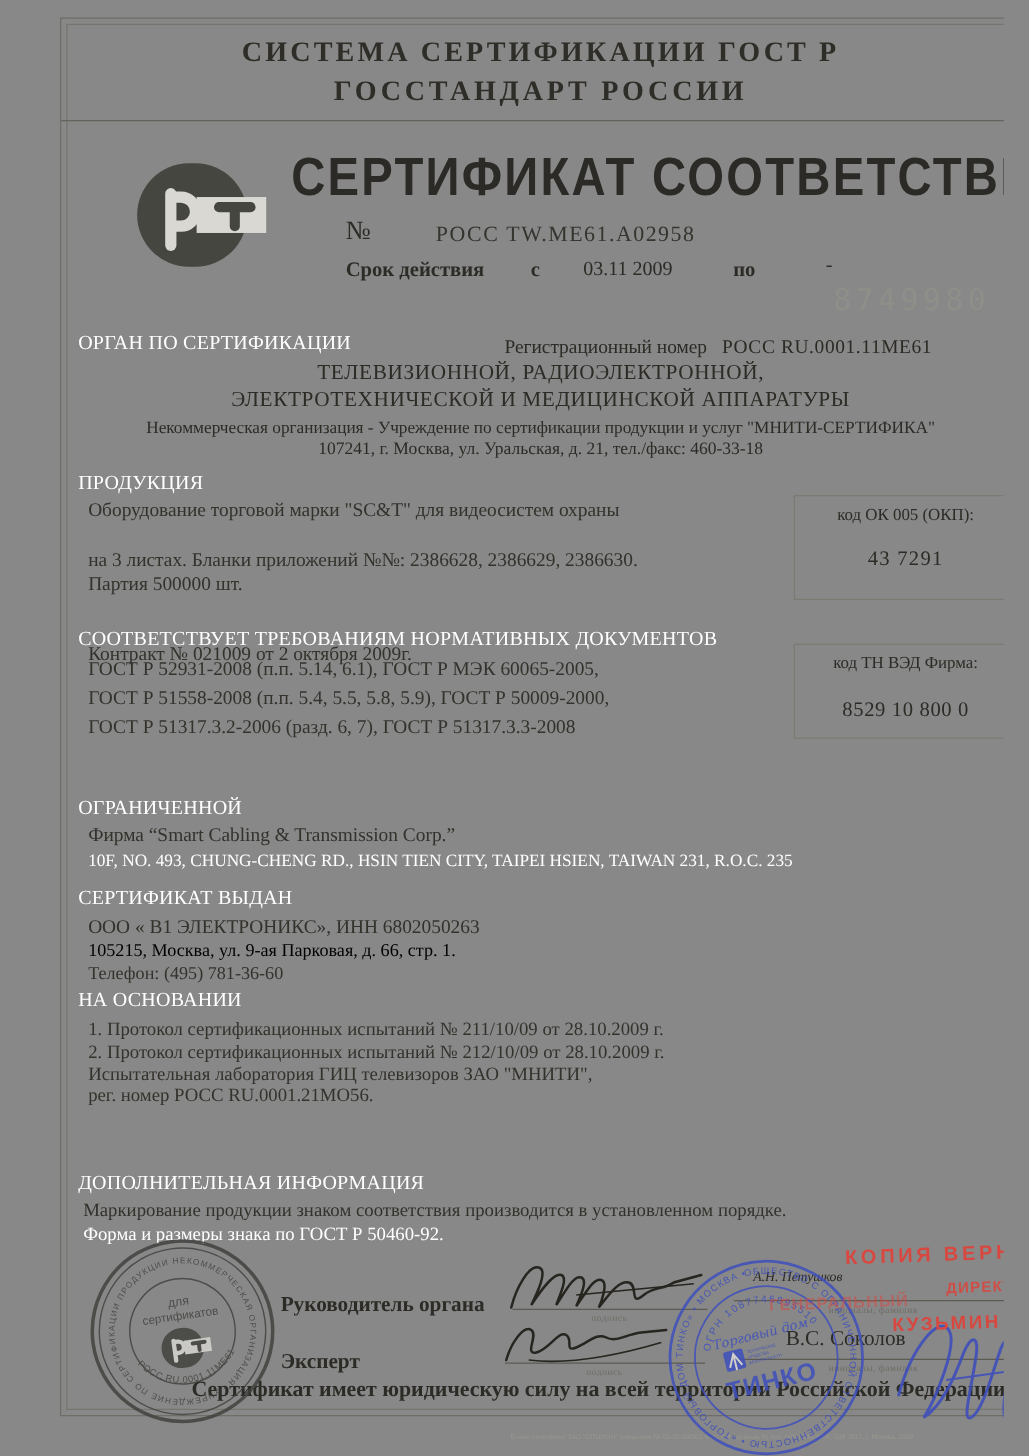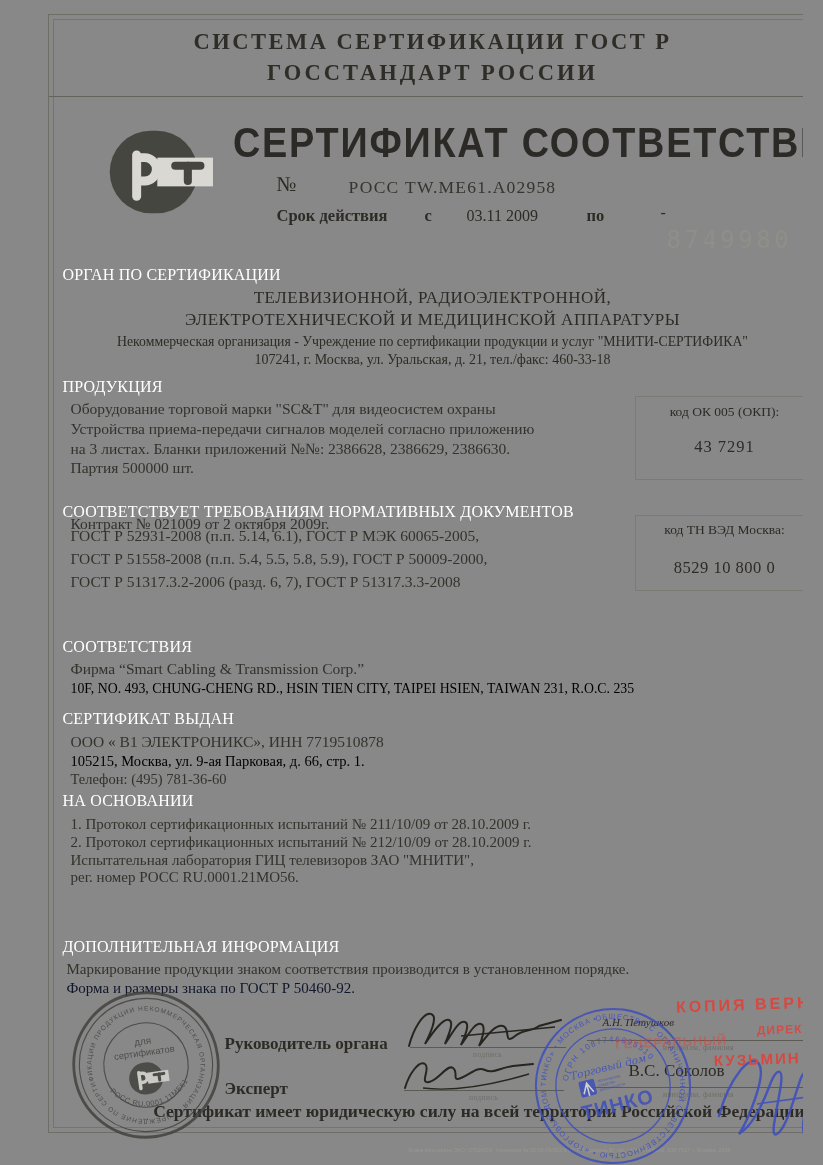--- a/index.html
+++ b/index.html
@@ -51,63 +51,66 @@
   <div class="t" style="left:328px;top:177px;font-size:17.5px;letter-spacing:1.2px;color:#35342e;">РОСС TW.ME61.A02958</div>
 
   <div class="t" style="left:256px;top:206px;font-weight:bold;font-size:16.5px;">Срок действия</div>
   <div class="t" style="left:404px;top:206px;font-weight:bold;font-size:16.5px;">с</div>
   <div class="t" style="left:446px;top:207px;font-size:16px;">03.11 2009</div>
   <div class="t" style="left:566px;top:206px;font-weight:bold;font-size:16.5px;">по</div>
   <div class="t" style="left:640px;top:204px;font-size:16px;">-</div>
   <div class="t" style="left:646px;top:226px;font-family:'DejaVu Sans Mono',monospace;font-size:24px;letter-spacing:3.5px;color:#8f8f89;">8749980</div>
 
   <div class="t sec" style="left:42px;top:266px;">ОРГАН ПО СЕРТИФИКАЦИИ</div>
+  <div class="t" style="left:383px;top:269px;font-size:15.5px;">
+    <span>Регистрационный номер</span>
+    <span style="margin-left:8px;letter-spacing:.5px;color:#2b2a24;">РОСС RU.0001.11МЕ61</span>
+  </div>
   <div class="t center" style="left:40px;top:288px;width:744px;font-size:17px;letter-spacing:.5px;">ТЕЛЕВИЗИОННОЙ, РАДИОЭЛЕКТРОННОЙ,</div>
   <div class="t center" style="left:40px;top:310px;width:744px;font-size:17px;letter-spacing:.5px;">ЭЛЕКТРОТЕХНИЧЕСКОЙ И МЕДИЦИНСКОЙ АППАРАТУРЫ</div>
   <div class="t center" style="left:40px;top:334px;width:744px;font-size:13.8px;">Некоммерческая организация - Учреждение по сертификации продукции и услуг "МНИТИ-СЕРТИФИКА"</div>
   <div class="t center" style="left:40px;top:352px;width:744px;font-size:14px;">107241, г. Москва, ул. Уральская, д. 21, тел./факс: 460-33-18</div>
 
   <div class="t sec" style="left:42px;top:378px;">ПРОДУКЦИЯ</div>
   <div class="t b15" style="left:50px;top:400px;">Оборудование торговой марки "SC&amp;T" для видеосистем  охраны</div>
-  <div class="t b15" style="left:50px;top:420px;">Устройства приема-передачи сигналов моделей согласно приложению</div>
   <div class="t b15" style="left:50px;top:440px;">на 3 листах. Бланки приложений №№: 2386628, 2386629, 2386630.</div>
   <div class="t b15" style="left:50px;top:459px;">Партия  500000 шт.</div>
   <div class="t b15" style="left:50px;top:478px;margin-top:37px;">Контракт № 021009 от 2 октября 2009г.</div>
   <div class="codebox" style="left:614px;top:396px;width:178px;height:82px;">
     <div class="t center" style="left:0;top:7px;width:178px;font-size:13.5px;">код ОК 005 (ОКП):</div>
     <div class="t center" style="left:0;top:40px;width:178px;font-size:16.5px;letter-spacing:1px;">43 7291</div>
   </div>
 
   <div class="t sec" style="left:42px;top:503px;">СООТВЕТСТВУЕТ ТРЕБОВАНИЯМ НОРМАТИВНЫХ ДОКУМЕНТОВ</div>
   <div class="t b15" style="left:50px;top:527px;">ГОСТ Р 52931-2008 (п.п. 5.14, 6.1), ГОСТ Р МЭК 60065-2005,</div>
   <div class="t b15" style="left:50px;top:550px;">ГОСТ Р 51558-2008 (п.п. 5.4, 5.5, 5.8, 5.9), ГОСТ Р 50009-2000,</div>
   <div class="t b15" style="left:50px;top:573px;">ГОСТ Р 51317.3.2-2006 (разд. 6, 7), ГОСТ Р 51317.3.3-2008</div>
   <div class="codebox" style="left:614px;top:515px;width:178px;height:74px;">
-    <div class="t center" style="left:0;top:6px;width:178px;font-size:13.5px;">код ТН ВЭД Москва:</div>
+    <div class="t center" style="left:0;top:6px;width:178px;font-size:13.5px;">код ТН ВЭД Фирма:</div>
     <div class="t center" style="left:0;top:42px;width:178px;font-size:16.5px;letter-spacing:.5px;">8529 10 800 0</div>
   </div>
 
-  <div class="t sec" style="left:42px;top:638px;">СООТВЕТСТВИЯ</div>
+  <div class="t sec" style="left:42px;top:638px;">ОГРАНИЧЕННОЙ</div>
   <div class="t b15" style="left:50px;top:660px;">Фирма “Smart Cabling &amp; Transmission Corp.”</div>
-  <div class="t" style="left:50px;top:681px;font-size:13.8px;color:#000000;">10F, NO. 493, CHUNG-CHENG RD., HSIN TIEN CITY, TAIPEI HSIEN, TAIWAN 231, R.O.C.  235</div>
+  <div class="t" style="left:50px;top:681px;font-size:13.8px;color:#ffffff;">10F, NO. 493, CHUNG-CHENG RD., HSIN TIEN CITY, TAIPEI HSIEN, TAIWAN 231, R.O.C.  235</div>
 
   <div class="t sec" style="left:42px;top:710px;">СЕРТИФИКАТ ВЫДАН</div>
-  <div class="t b15" style="left:50px;top:733px;">ООО « В1 ЭЛЕКТРОНИКС»,  ИНН 7719510878</div>
+  <div class="t b15" style="left:50px;top:733px;">ООО « В1 ЭЛЕКТРОНИКС»,  ИНН 6802050263</div>
   <div class="t" style="left:50px;top:753px;font-size:14.5px;color:#000000;">105215, Москва, ул. 9-ая Парковая, д. 66, стр. 1.</div>
   <div class="t" style="left:50px;top:771px;font-size:14.5px;color:#33322c;">Телефон: (495) 781-36-60</div>
 
   <div class="t sec" style="left:42px;top:792px;">НА ОСНОВАНИИ</div>
   <div class="t" style="left:50px;top:816px;font-size:15px;color:#33322c;">1. Протокол сертификационных испытаний № 211/10/09 от 28.10.2009 г.</div>
   <div class="t" style="left:50px;top:834px;font-size:15px;color:#33322c;">2. Протокол сертификационных испытаний № 212/10/09 от 28.10.2009 г.</div>
   <div class="t" style="left:50px;top:852px;font-size:15px;color:#33322c;">Испытательная лаборатория ГИЦ телевизоров ЗАО "МНИТИ",</div>
   <div class="t" style="left:50px;top:869px;font-size:15px;color:#33322c;">рег. номер РОСС RU.0001.21МО56.</div>
 
   <div class="t sec" style="left:42px;top:938px;text-align:center;">ДОПОЛНИТЕЛЬНАЯ ИНФОРМАЦИЯ</div>
   <div class="t" style="left:46px;top:961px;font-size:15px;color:#33322c;">Маркирование продукции знаком соответствия производится в установленном порядке.</div>
-  <div class="t" style="left:46px;top:980px;font-size:15px;color:#0f172a;">Форма и размеры знака по ГОСТ Р 50460-92.</div>
+  <div class="t" style="left:46px;top:980px;font-size:15px;color:#ffffff;">Форма и размеры знака по ГОСТ Р 50460-92.</div>
 
   <div class="t" style="left:204px;top:1034px;font-weight:bold;font-size:17px;">Руководитель органа</div>
   <div class="sigline" style="left:389px;top:1047px;width:156px;"></div>
   <div class="t center cap" style="left:389px;top:1050px;width:156px;">подпись</div>
   <div class="t" style="left:582px;top:1016px;font-size:11px;font-style:italic;">А.Н. Петушков</div>
   <div class="sigline" style="left:566px;top:1040px;width:224px;"></div>
   <div class="t center cap" style="left:566px;top:1043px;width:224px;">инициалы, фамилия</div>
 
   <div class="t" style="left:204px;top:1079px;font-weight:bold;font-size:17px;">Эксперт</div>
   <div class="sigline" style="left:383px;top:1090px;width:160px;"></div>

